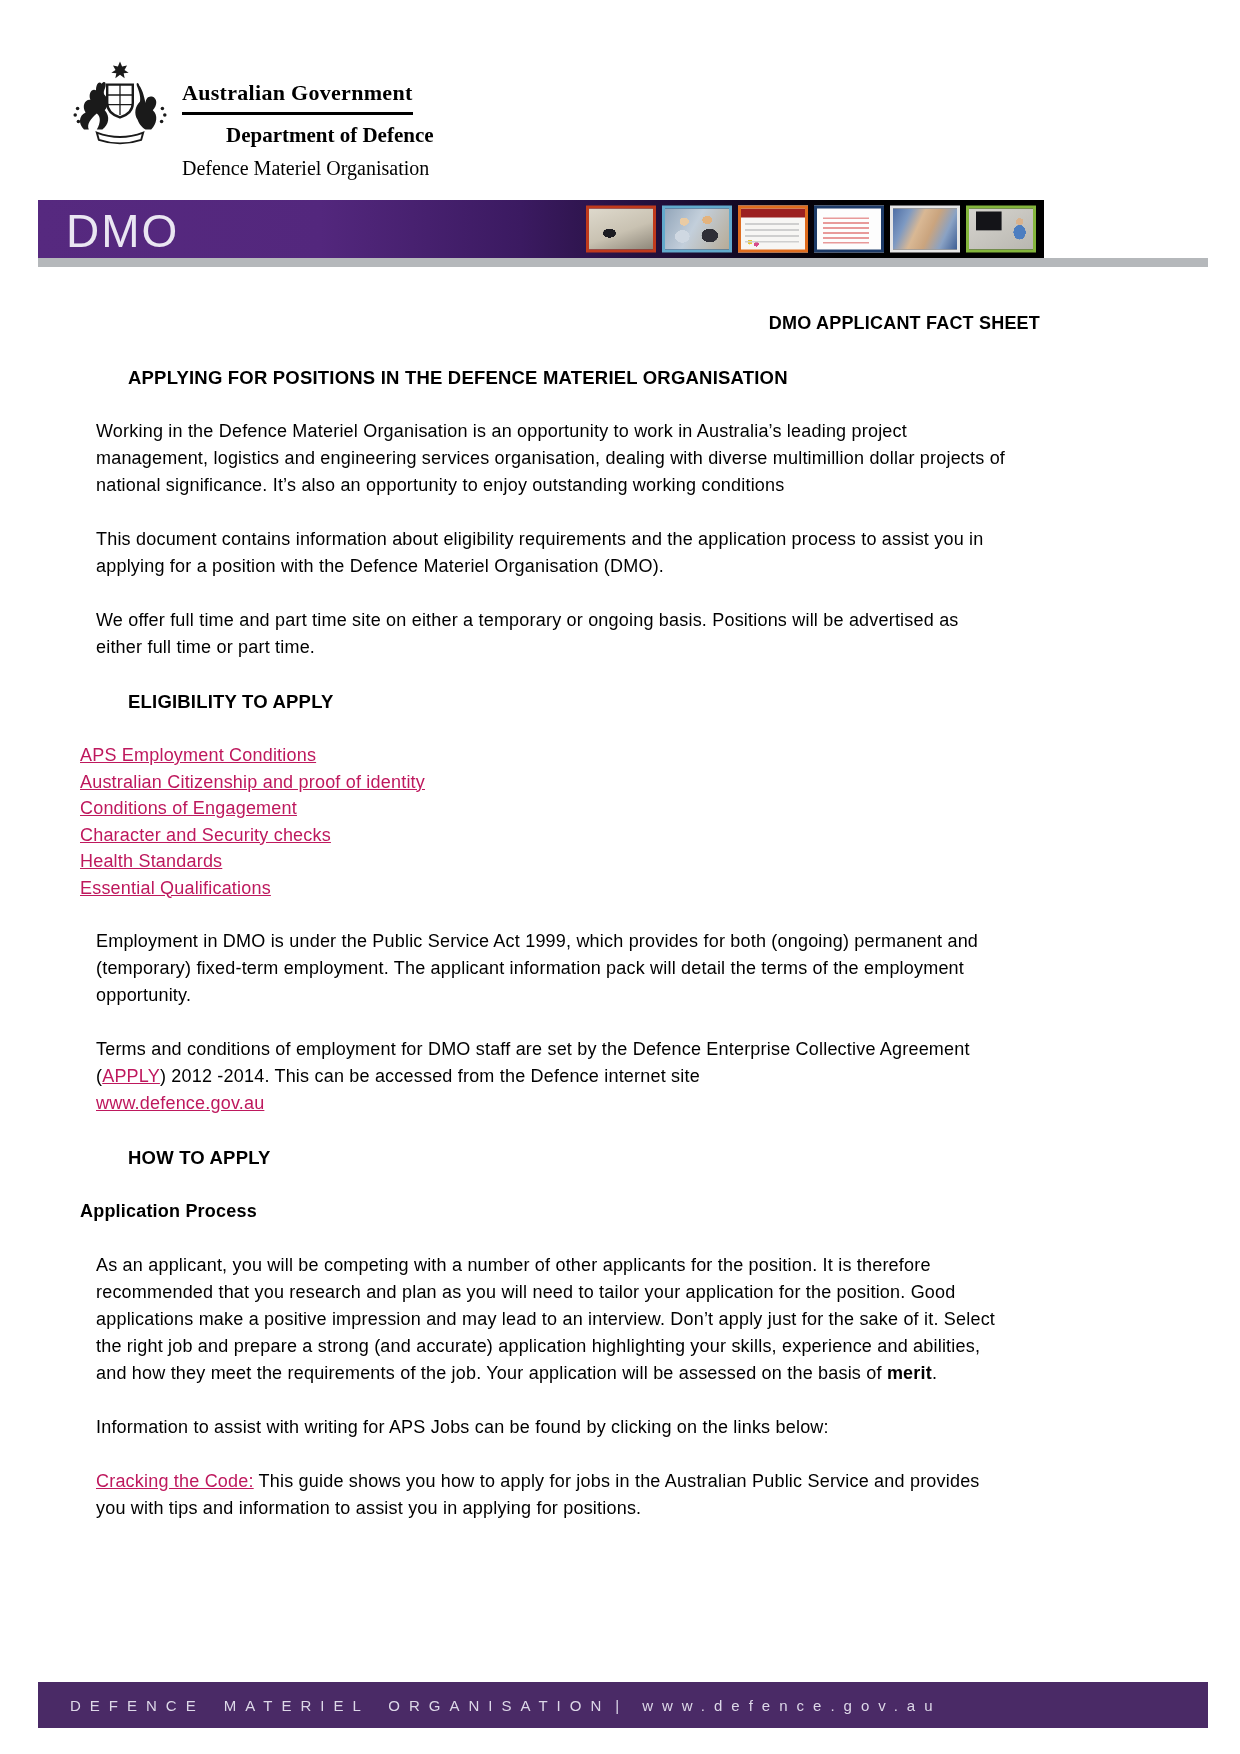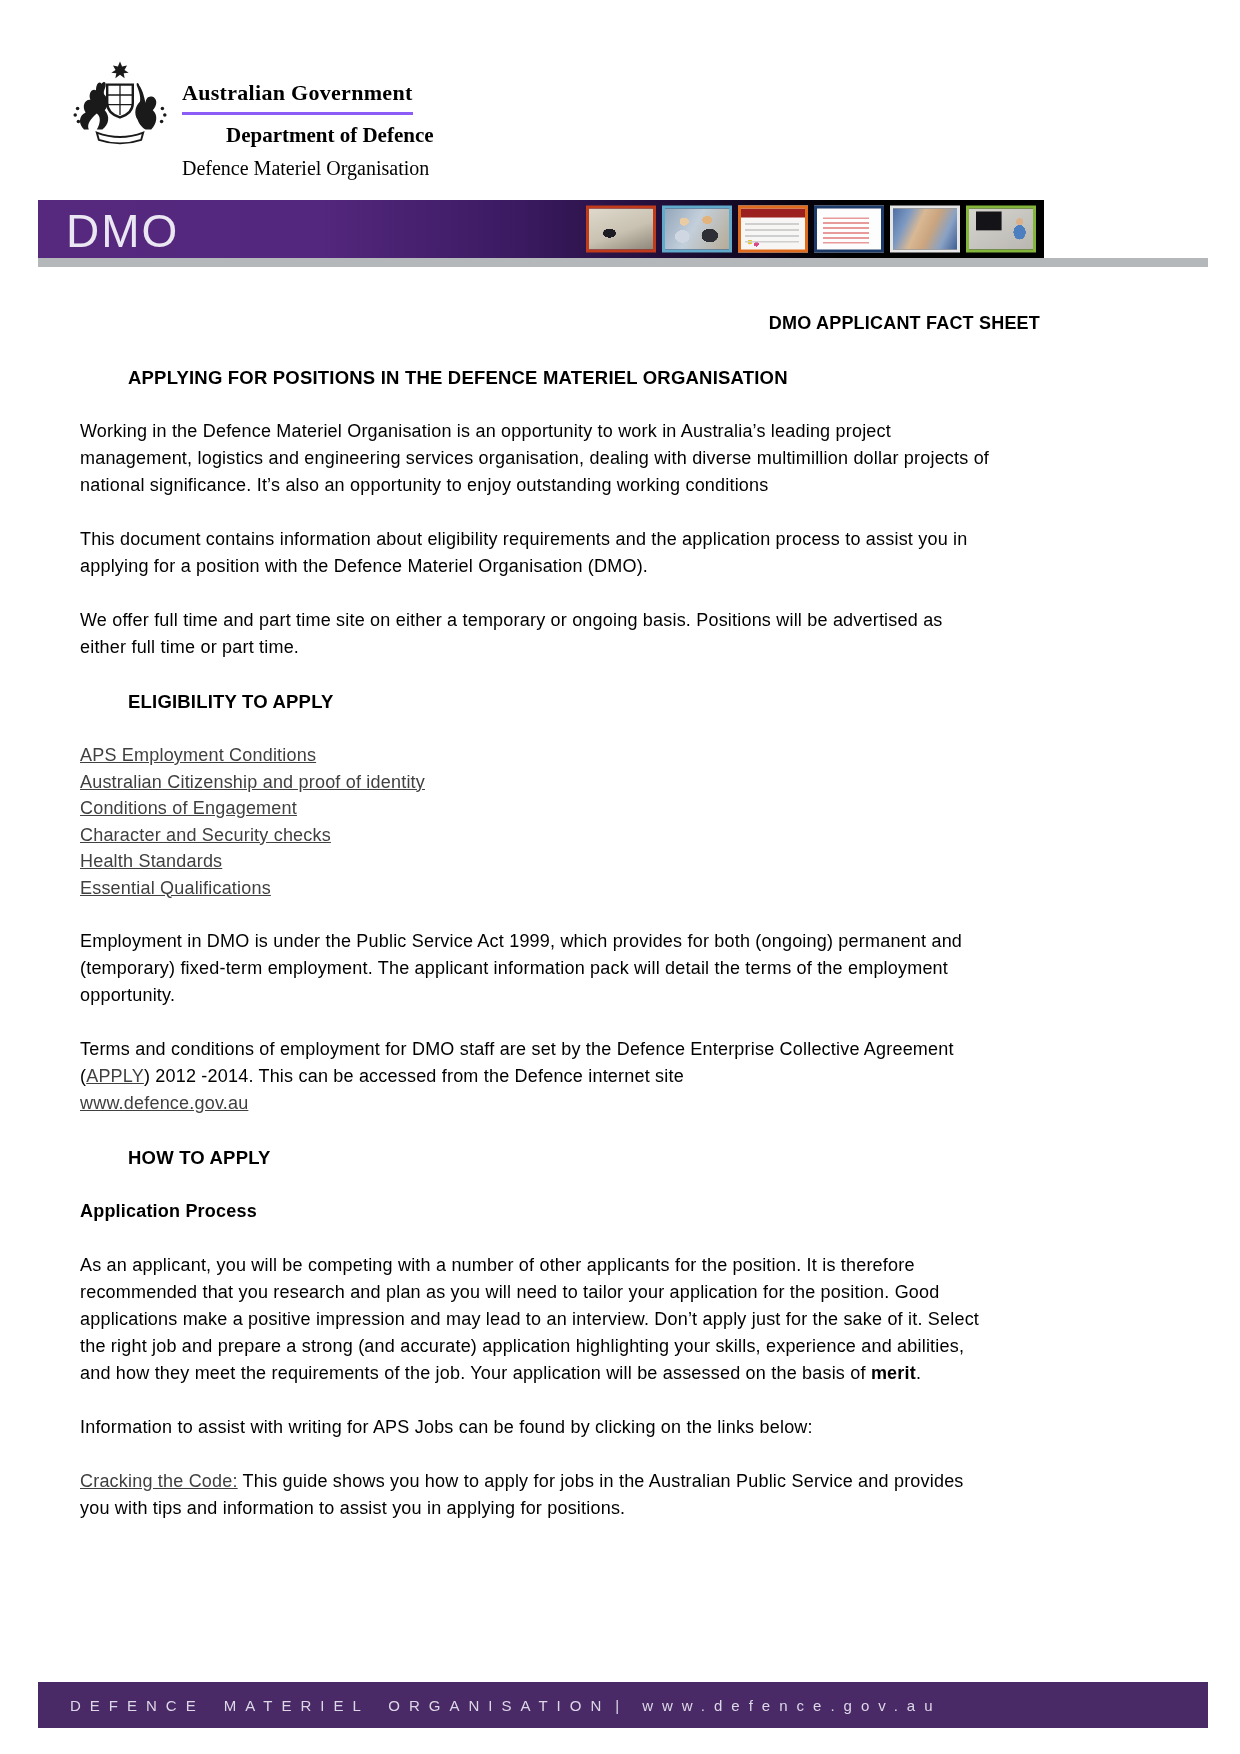--- a/index.html
+++ b/index.html
@@ -7,21 +7,21 @@
     position:relative; width:1240px; height:1754px; background:#ffffff;
     font-family:"Liberation Sans","DejaVu Sans",sans-serif; color:#000;
     overflow:hidden;
   }
 
   
   .logo-row { position:absolute; top:56px; left:68px; display:flex; align-items:flex-start; }
   .crest { width:104px; height:94px; flex:0 0 auto; }
   .logo-text { margin-left:10px; padding-top:24px; font-family:"Liberation Serif","DejaVu Serif",serif; }
   .logo-gov { display:inline-block; font-size:22px; font-weight:bold; letter-spacing:0.3px;
-              padding-bottom:6px; border-bottom:3px solid #8b5cf6; min-width:212px; }
+              padding-bottom:6px; border-bottom:3px solid #000000; min-width:212px; }
   .logo-dept { font-size:21px; font-weight:bold; margin-top:8px;margin-left:44px; }
   .logo-org  { font-size:20px; margin-top:9px; }
 
   
   .banner {
     position:absolute; top:200px; left:38px; width:1006px; height:58px;
     background:linear-gradient(90deg,#56297f 0%,#53277d 28%,#3b1a61 48%,#160a29 68%,#000 80%,#000 100%);
   }
   .banner-title {
     position:absolute; left:28px; top:4px; color:#eae6f2; font-size:46px;
@@ -56,22 +56,22 @@
       linear-gradient(150deg,#d6d4cf 0%,#b9b7b0 100%); }
   .gray-strip { position:absolute; top:258px; left:38px; width:1170px; height:9px; background:#b5b8bb; }
 
   
   .content { position:absolute; top:283px; left:80px; width:960px;
              font-size:18px; line-height:27px; letter-spacing:0.2px; }
   .content > * { margin:27px 0 0 0; }
   .fact-title { text-align:right; font-weight:bold; font-size:18px; }
   .sec-head { font-weight:bold; font-size:18.5px;margin-left:48px; }
   .sub-head { font-weight:bold; font-size:18px; }
-  .para { max-width:912px; }
-  a { color:#404040; text-decoration:underline; }
+  .para { max-width:912px;margin-left:16px; }
+  a { color:#be185d; text-decoration:underline; }
   .link-list div { line-height:26.5px; }
   b, strong { font-weight:bold; }
 
   
   .footer {
     position:absolute; left:38px; bottom:26px; width:1170px; height:46px;
     background:#4a2a66; color:#ddd8e8; display:flex; align-items:center;
     font-size:15px; letter-spacing:9px; word-spacing:6px; padding-left:32px; box-sizing:border-box;
   }
   .footer .sep { margin:0 14px 0 5px; }

